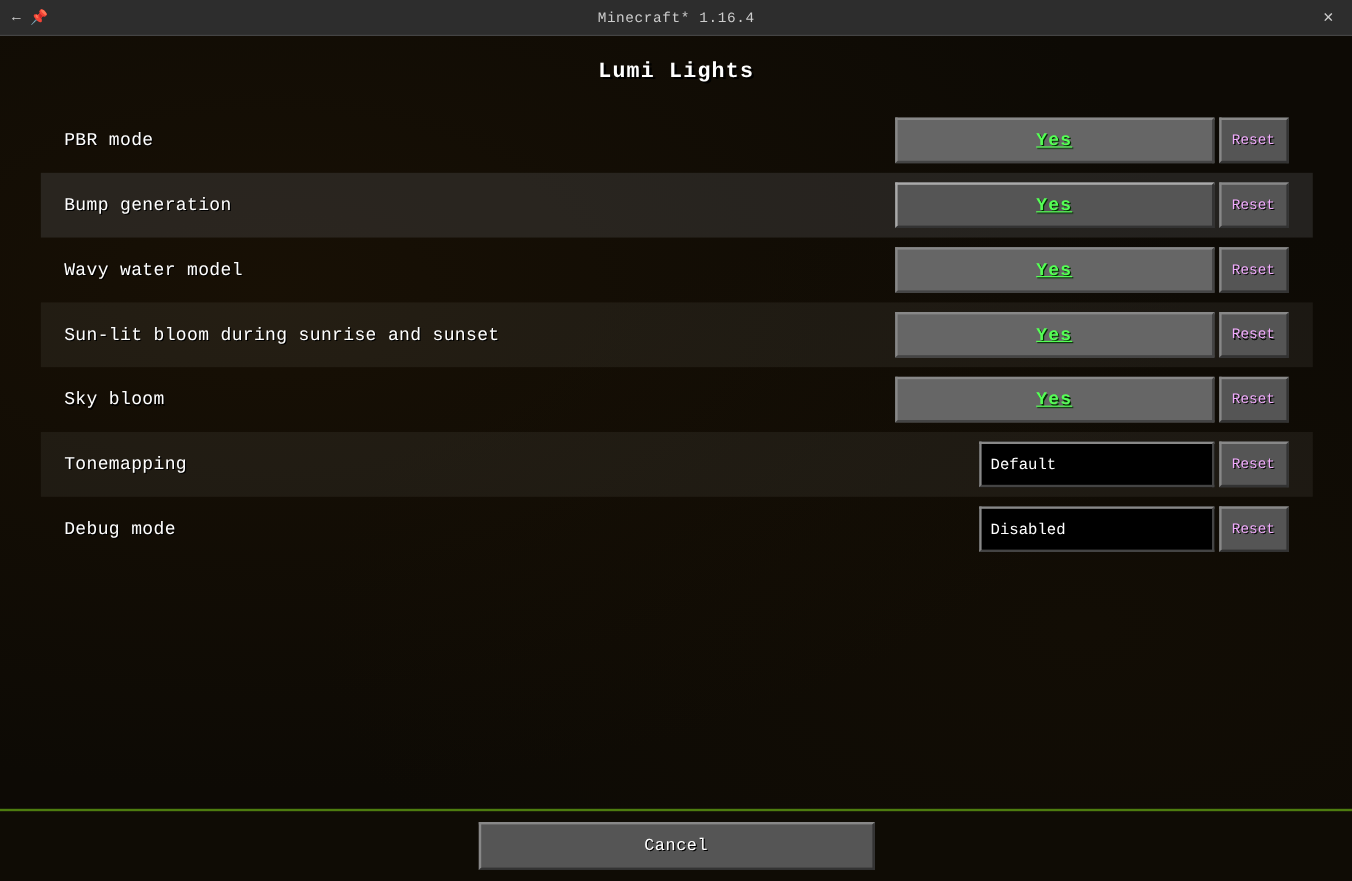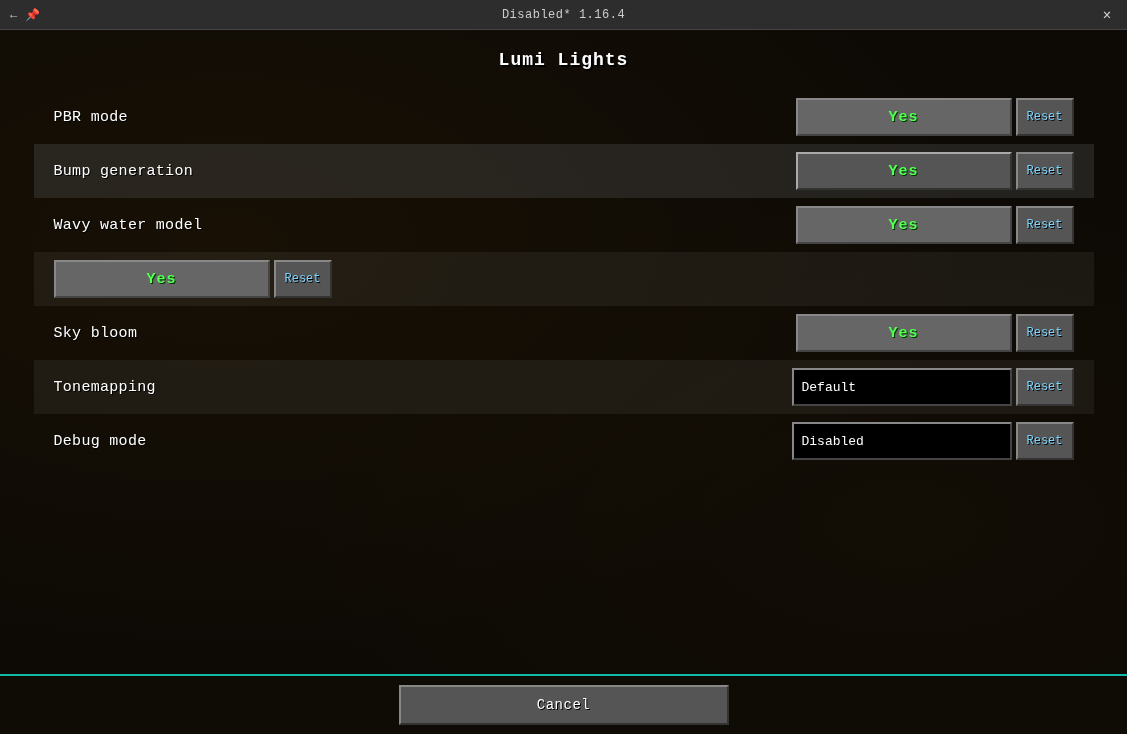--- a/index.html
+++ b/index.html
@@ -127,47 +127,48 @@
       letter-spacing: 0.3px;
     }
 
     .setting-controls {
       display: flex;
       align-items: center;
       gap: 4px;
     }
 
     .toggle-btn {
-      width: 216px;
+      width: 266px;
       height: 38px;
       background-color: #666666;
       border: 2px solid #888888;
       border-bottom-color: #444444;
       border-right-color: #444444;
       color: #55ff55;
       font-size: 15px;
       font-family: 'Courier New', monospace;
       font-weight: bold;
       cursor: pointer;
       display: flex;
       align-items: center;
       justify-content: center;
       text-shadow: 1px 1px #003300;
       letter-spacing: 1px;
+      text-decoration: underline;
     }
 
     .toggle-btn.active-selected {
       background-color: #555555;
       border: 2px solid #aaaaaa;
       border-bottom-color: #333333;
       border-right-color: #333333;
     }
 
     .dropdown-btn {
-      width: 220px;
+      width: 196px;
       height: 38px;
       background-color: #000000;
       border: 2px solid #888888;
       border-bottom-color: #444444;
       border-right-color: #444444;
       color: #ffffff;
       font-size: 13px;
       font-family: 'Courier New', monospace;
       cursor: pointer;
       display: flex;
@@ -176,39 +177,39 @@
       text-shadow: 1px 1px #000;
     }
 
     .reset-btn {
       width: 58px;
       height: 38px;
       background-color: #555555;
       border: 2px solid #888888;
       border-bottom-color: #333333;
       border-right-color: #333333;
-      color: #7dd3fc;
+      color: #f0abfc;
       font-size: 12px;
       font-family: 'Courier New', monospace;
       cursor: pointer;
       display: flex;
       align-items: center;
       justify-content: center;
       text-shadow: 1px 1px #000;
     }
 
     
     .bottom-bar {
       position: absolute;
       bottom: 0;
       left: 0;
       width: 100%;
       height: 60px;
       background-color: rgba(15, 12, 6, 0.9);
-      border-top: 2px solid #14b8a6;
+      border-top: 2px solid #4d7c0f;
       display: flex;
       align-items: center;
       justify-content: center;
       gap: 20px;
       z-index: 2;
     }
 
     .bottom-btn {
       width: 330px;
       height: 40px;
@@ -242,21 +243,21 @@
     }
   </style>
 </head>
 <body>
 
 <div class="title-bar">
   <div class="title-bar-icons">
     <span style="color:#ccc;font-size:12px;">←</span>
     <span style="color:#ccc;font-size:12px;">📌</span>
   </div>
-  <span class="title-bar-text">Disabled* 1.16.4</span>
+  <span class="title-bar-text">Minecraft* 1.16.4</span>
   <div class="title-bar-close">✕</div>
 </div>
 
 <div class="bg-texture"></div>
 
 <div class="main-content">
   <h1 class="page-title">Lumi Lights</h1>
 
   <div class="settings-container" id="settings-rows">
 
@@ -275,20 +276,21 @@
         </div>
       </div>
       <div class="setting-row">
         <span class="setting-label">Wavy water model</span>
         <div class="setting-controls">
           <button class="toggle-btn">Yes</button>
           <button class="reset-btn">Reset</button>
         </div>
       </div>
       <div class="setting-row">
+        <span class="setting-label">Sun-lit bloom during sunrise and sunset</span>
         <div class="setting-controls">
           <button class="toggle-btn">Yes</button>
           <button class="reset-btn">Reset</button>
         </div>
       </div>
       <div class="setting-row">
         <span class="setting-label">Sky bloom</span>
         <div class="setting-controls">
           <button class="toggle-btn">Yes</button>
           <button class="reset-btn">Reset</button>

